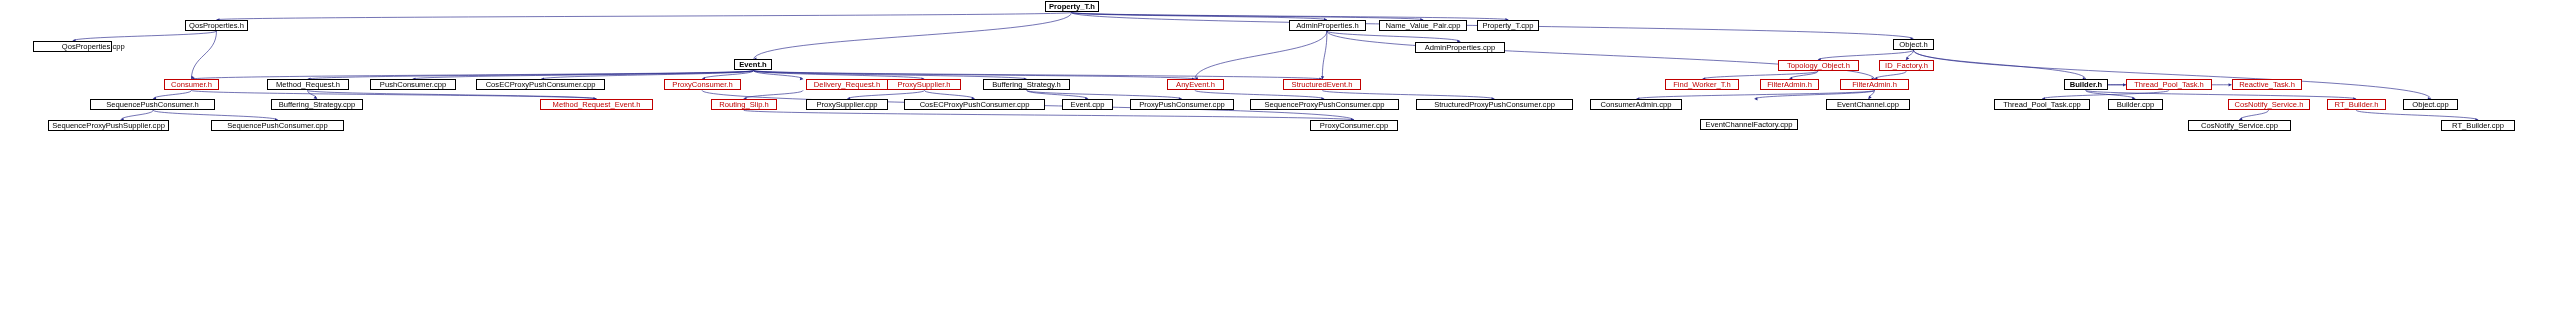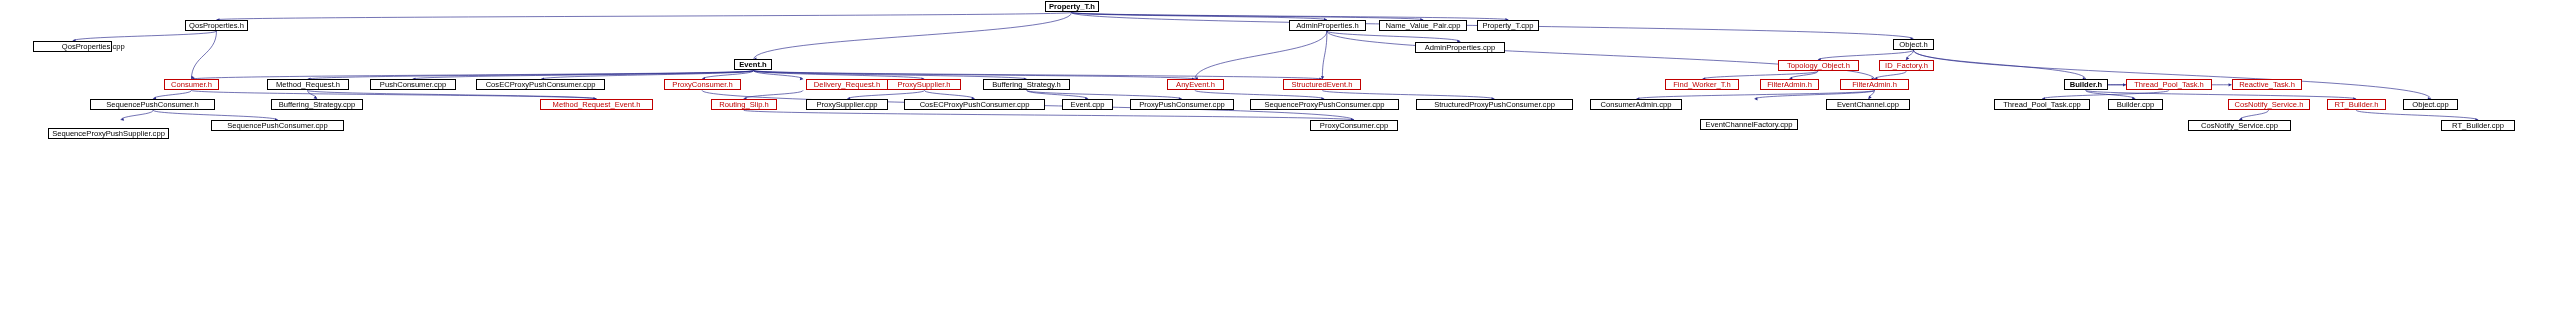--- a/index.html
+++ b/index.html
@@ -182,20 +182,20 @@
       <div class="node" style="left: 1250px; top: 99px; width: 149px;">SequenceProxyPushConsumer.cpp</div>
       <div class="node" style="left: 1416px; top: 99px; width: 157px;">StructuredProxyPushConsumer.cpp</div>
       <div class="node" style="left: 1590px; top: 99px; width: 92px;">ConsumerAdmin.cpp</div>
       <div class="node" style="left: 1700px; top: 99px; width: 98px; margin-top: 20px;">EventChannelFactory.cpp</div>
       <div class="node" style="left: 1826px; top: 99px; width: 84px;">EventChannel.cpp</div>
       <div class="node" style="left: 1994px; top: 99px; width: 96px;">Thread_Pool_Task.cpp</div>
       <div class="node" style="left: 2108px; top: 99px; width: 55px;">Builder.cpp</div>
       <div class="node red" style="left: 2228px; top: 99px; width: 82px;">CosNotify_Service.h</div>
       <div class="node red" style="left: 2327px; top: 99px; width: 59px;">RT_Builder.h</div>
       <div class="node" style="left: 2403px; top: 99px; width: 55px;">Object.cpp</div>
-      <div class="node" style="left: 48px; top: 128px; width: 121px;">SequenceProxyPushSupplier.cpp</div>
+      <div class="node" style="left: 48px; top: 120px; width: 121px;">SequenceProxyPushSupplier.cpp</div>
       <div class="node" style="left: 211px; top: 120px; width: 133px;">SequencePushConsumer.cpp</div>
       <div class="node" style="left: 1310px; top: 120px; width: 88px;">ProxyConsumer.cpp</div>
       <div class="node" style="left: 2188px; top: 120px; width: 103px;">CosNotify_Service.cpp</div>
       <div class="node" style="left: 2441px; top: 120px; width: 74px;">RT_Builder.cpp</div>
     </div>
 </div>
 
 
 </body></html>

